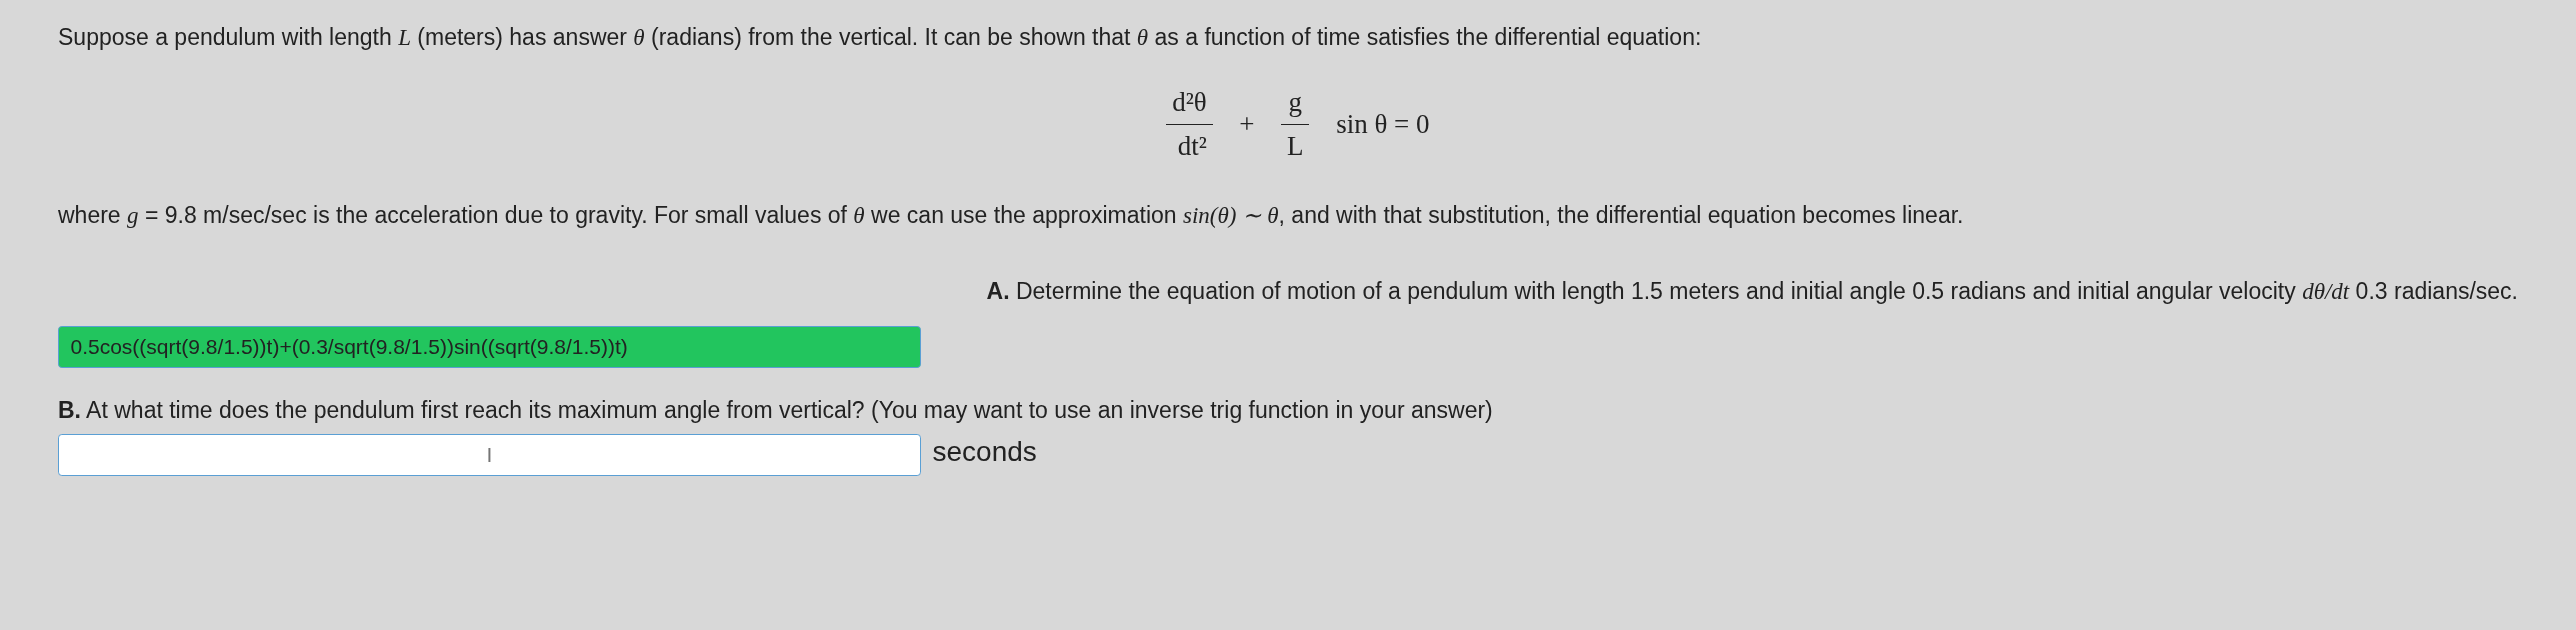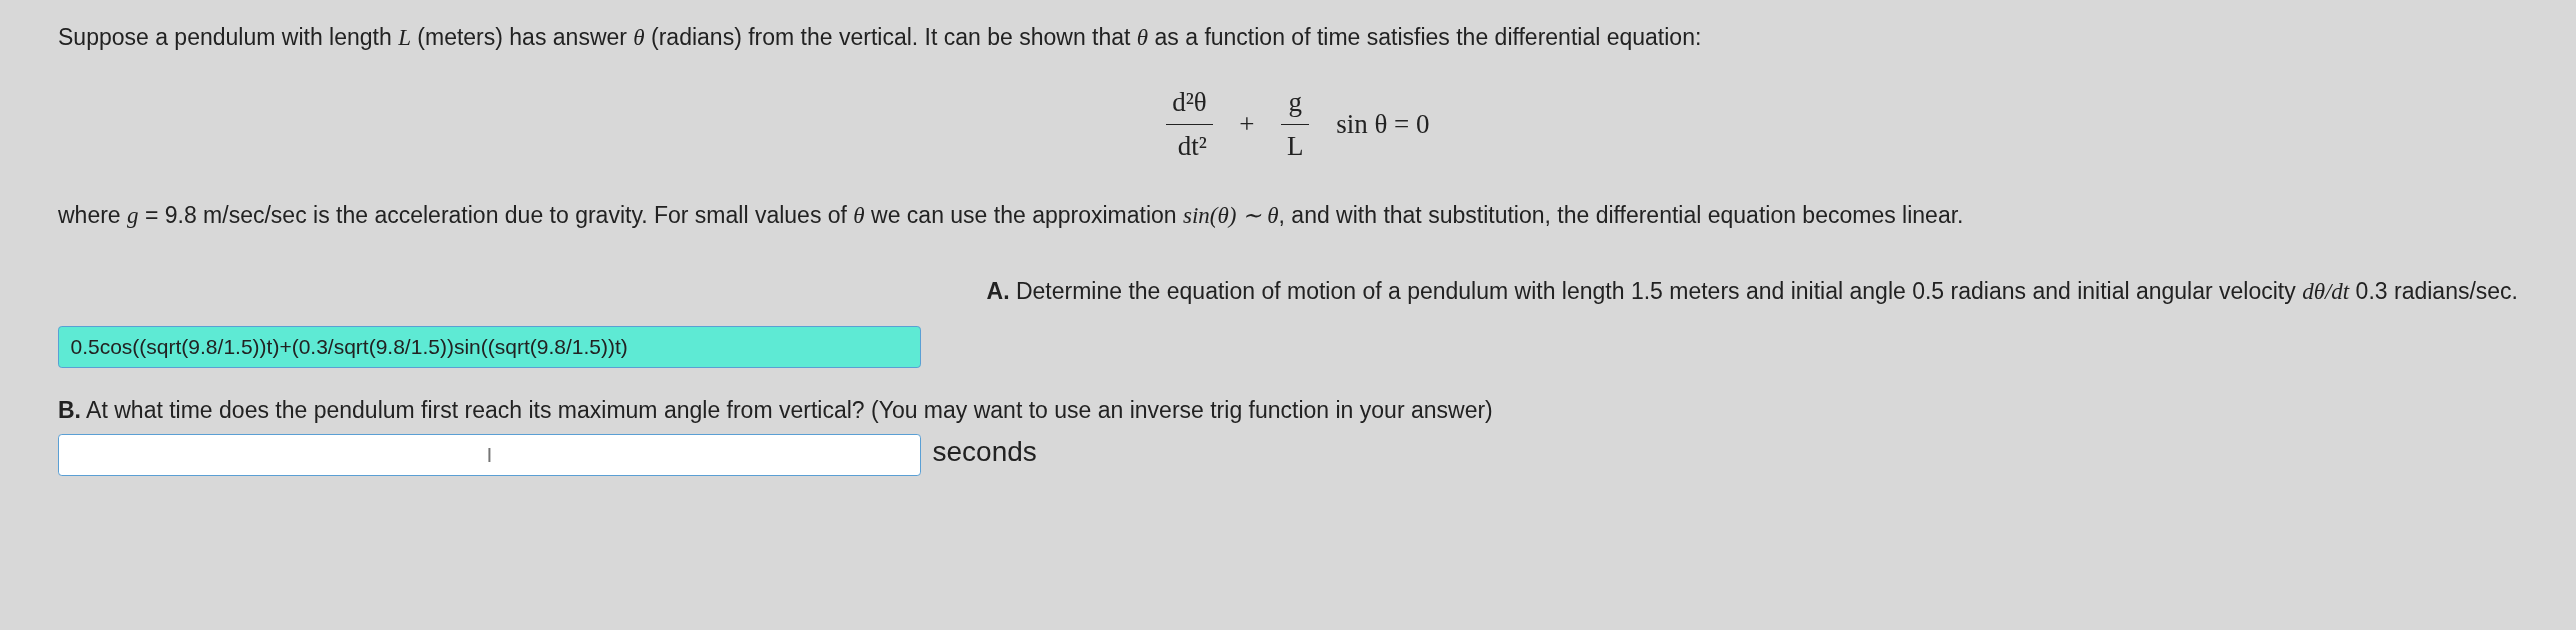--- a/index.html
+++ b/index.html
@@ -50,21 +50,21 @@
       margin-bottom: 38px;
     }
     .part-label {
       font-weight: bold;
     }
     .part-a {
       margin-bottom: 9.6px;
       text-align: right;
     }
     .input-field {
-      background: #5eead4;
+      background: #22c55e;
       border: 1.4px solid #5a9fd4;
       border-radius: 3.8px;
       padding: 7.7px 11.5px;
       font-size: 21px;
       width: 863px;
       font-family: Arial, sans-serif;
       color: #222;
       margin-top: 5.8px;
       margin-bottom: 24px;
     }

